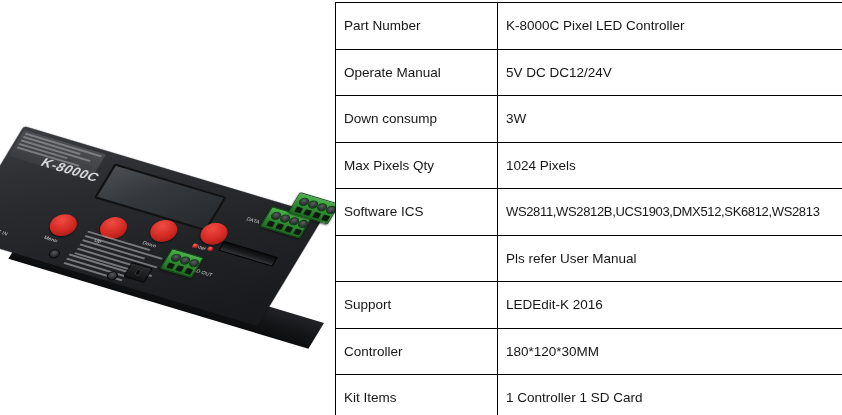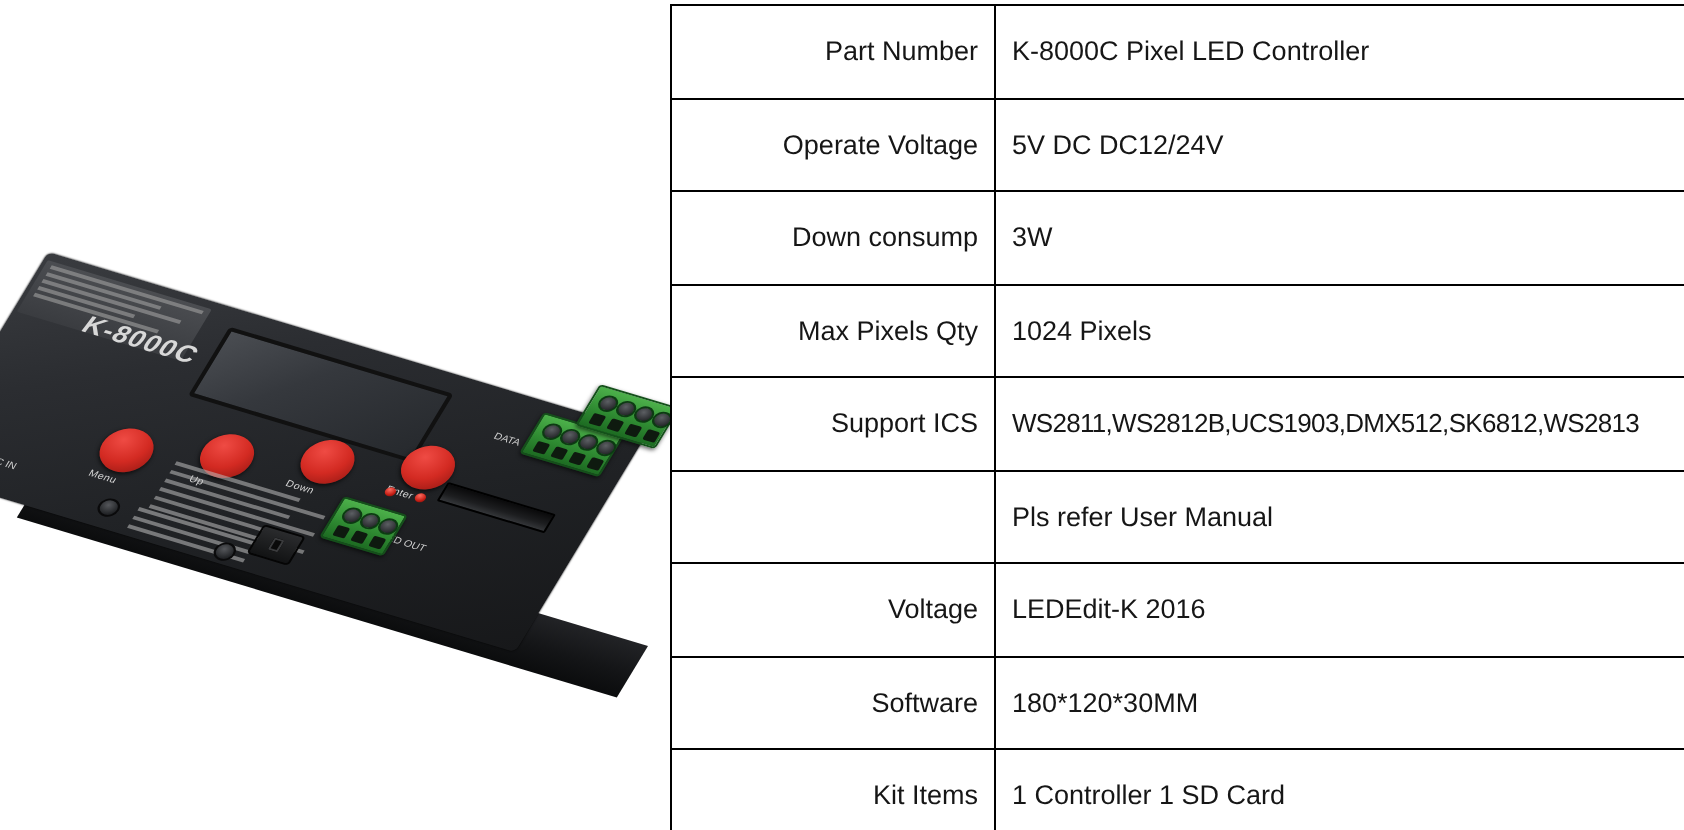--- a/index.html
+++ b/index.html
@@ -330,21 +330,21 @@
     border: 1px solid #000000;
     height: 45.5px;
     padding: 0 8px;
     font-size: 13.5px;
     color: #161616;
     vertical-align: middle;
     white-space: nowrap;
     overflow: visible;
     font-family: "Liberation Sans", sans-serif;
   }
-  #spec-table td.label { width: 145px; text-align: right; }
+  #spec-table td.label { width: 145px; }
   #spec-table td.value { width: 346px; }
   #spec-table td.value.tight { letter-spacing: -0.35px; font-size: 13px; }
 </style>
 </head>
 <body>
 
 <div id="page">
 
   <div id="product-pane">
     <div id="controller">
@@ -437,45 +437,45 @@
     </div>
   </div>
 
   <table id="spec-table">
     <tbody>
       <tr>
         <td class="label">Part Number</td>
         <td class="value">K-8000C  Pixel LED Controller</td>
       </tr>
       <tr>
-        <td class="label">Operate Voltage</td>
+        <td class="label">Operate Manual</td>
         <td class="value">5V DC    DC12/24V</td>
       </tr>
       <tr>
         <td class="label">Down consump</td>
         <td class="value">3W</td>
       </tr>
       <tr>
         <td class="label">Max Pixels Qty</td>
         <td class="value">1024 Pixels</td>
       </tr>
       <tr>
-        <td class="label">Support ICS</td>
+        <td class="label">Software ICS</td>
         <td class="value tight">WS2811,WS2812B,UCS1903,DMX512,SK6812,WS2813</td>
       </tr>
       <tr>
         <td class="label"></td>
         <td class="value">Pls refer User Manual</td>
       </tr>
       <tr>
-        <td class="label">Voltage</td>
+        <td class="label">Support</td>
         <td class="value">LEDEdit-K   2016</td>
       </tr>
       <tr>
-        <td class="label">Software</td>
+        <td class="label">Controller</td>
         <td class="value">180*120*30MM</td>
       </tr>
       <tr>
         <td class="label">Kit Items</td>
         <td class="value">1 Controller   1 SD Card</td>
       </tr>
     </tbody>
   </table>
 
 </div>

